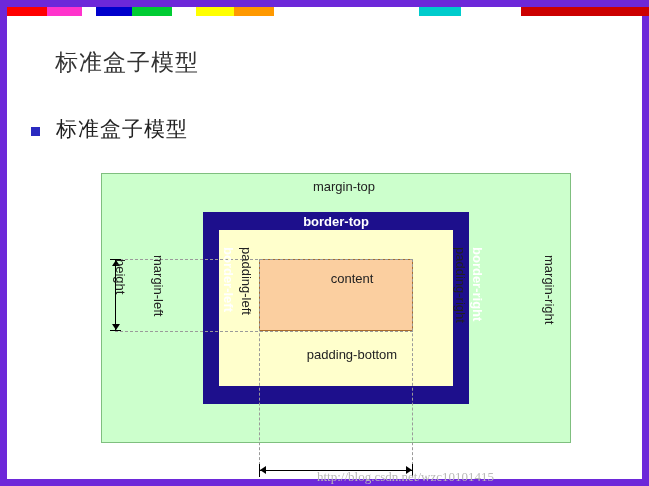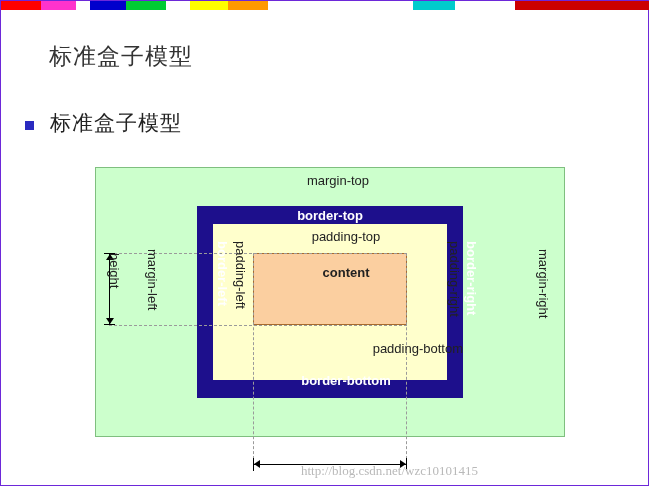--- a/index.html
+++ b/index.html
@@ -13,21 +13,21 @@
     font-family: "Liberation Sans", sans-serif;
     overflow: hidden;
     position: relative;
   }
   #slide {
     position: absolute;
     left: 0; top: 0;
     width: 649px;
     height: 486px;
     background: #ffffff;
-    border: 1px solid #6d28d9;
+    border: 7px solid #6d28d9;
     box-sizing: border-box;
   }
   
   #topbar {
     position: absolute;
     left: 0; top: 0;
     width: 649px;
     height: 9px;
     display: flex;
   }
@@ -120,22 +120,22 @@
     background: #fbcfa0;
     border: 1px solid #a86b2d;
     box-sizing: border-box;
   }
 
   #lbl-margin-top   { left: 0; right: 0; top: 6px; text-align: center; }
   #lbl-margin-bottom{ left: 0; right: 0; bottom: 32px; text-align: center; }
   #lbl-border-top   { left: 102px; width: 234px; top: 41px; text-align: center; color: #ffffff; }
   #lbl-border-bottom{ left: 102px; width: 266px; top: 206px; text-align: center; color: #ffffff; }
   #lbl-padding-top  { left: 118px; width: 234px; top: 62px; text-align: center; }
-  #lbl-padding-bottom{ left: 118px; width: 234px; top: 174px; text-align: right; }
-  #lbl-content      { left: 158px; width: 154px; top: 98px; text-align: center; font-weight: bold; }
+  #lbl-padding-bottom{ left: 118px; width: 234px; top: 174px; text-align: center; }
+  #lbl-content      { left: 158px; width: 154px; top: 98px; text-align: center; }
 
   #lbl-margin-left  { left: 34px; top: 82px; height: 92px; display: flex; align-items: center; }
   #lbl-margin-right { left: 425px; top: 82px; height: 92px; display: flex; align-items: center; }
   #lbl-border-left  { left: 104px; top: 74px; height: 110px; display: flex; align-items: center; color: #ffffff; }
   #lbl-border-right { left: 353px; top: 74px; height: 110px; display: flex; align-items: center; color: #ffffff; }
   #lbl-padding-left { left: 122px; top: 74px; height: 110px; display: flex; align-items: center; }
   #lbl-padding-right{ left: 336px; top: 74px; height: 110px; display: flex; align-items: center; }
 
   
   #height-measure {
@@ -231,21 +231,21 @@
     left: 158px;
     width: 154px;
     top: 298px;
     text-align: center;
     font-size: 13px;
     font-weight: bold;
   }
 
   #watermark {
     position: absolute;
-    left: 300px;
+    left: 310px;
     top: 462px;
     font-size: 13px;
     color: #b9b9b9;
     white-space: nowrap;
     font-family: "Liberation Serif", serif;
   }
 </style>
 </head>
 <body>
 
@@ -280,22 +280,20 @@
     <div id="padding-box"></div>
     <div id="content-box"></div>
 
     <div class="dashed-h" style="left:14px; top:86px; width:298px;"></div>
     <div class="dashed-h" style="left:14px; top:158px; width:298px;"></div>
     <div class="dashed-v" style="left:158px; top:86px; height:211px;"></div>
     <div class="dashed-v" style="left:311px; top:86px; height:211px;"></div>
 
     <div class="lbl" id="lbl-margin-top">margin-top</div>
     <div class="lbl bold" id="lbl-border-top">border-top</div>
-    <div class="lbl bold" id="lbl-border-bottom">border-bottom</div>
-    <div class="lbl" id="lbl-padding-top">padding-top</div>
     <div class="lbl" id="lbl-padding-bottom">padding-bottom</div>
     <div class="lbl" id="lbl-content">content</div>
 
     <div class="lbl vert" id="lbl-margin-left">margin-left</div>
     <div class="lbl vert" id="lbl-margin-right">margin-right</div>
     <div class="lbl vert bold" id="lbl-border-left">border-left</div>
     <div class="lbl vert bold" id="lbl-border-right">border-right</div>
     <div class="lbl vert" id="lbl-padding-left">padding-left</div>
     <div class="lbl vert" id="lbl-padding-right">padding-right</div>
 

